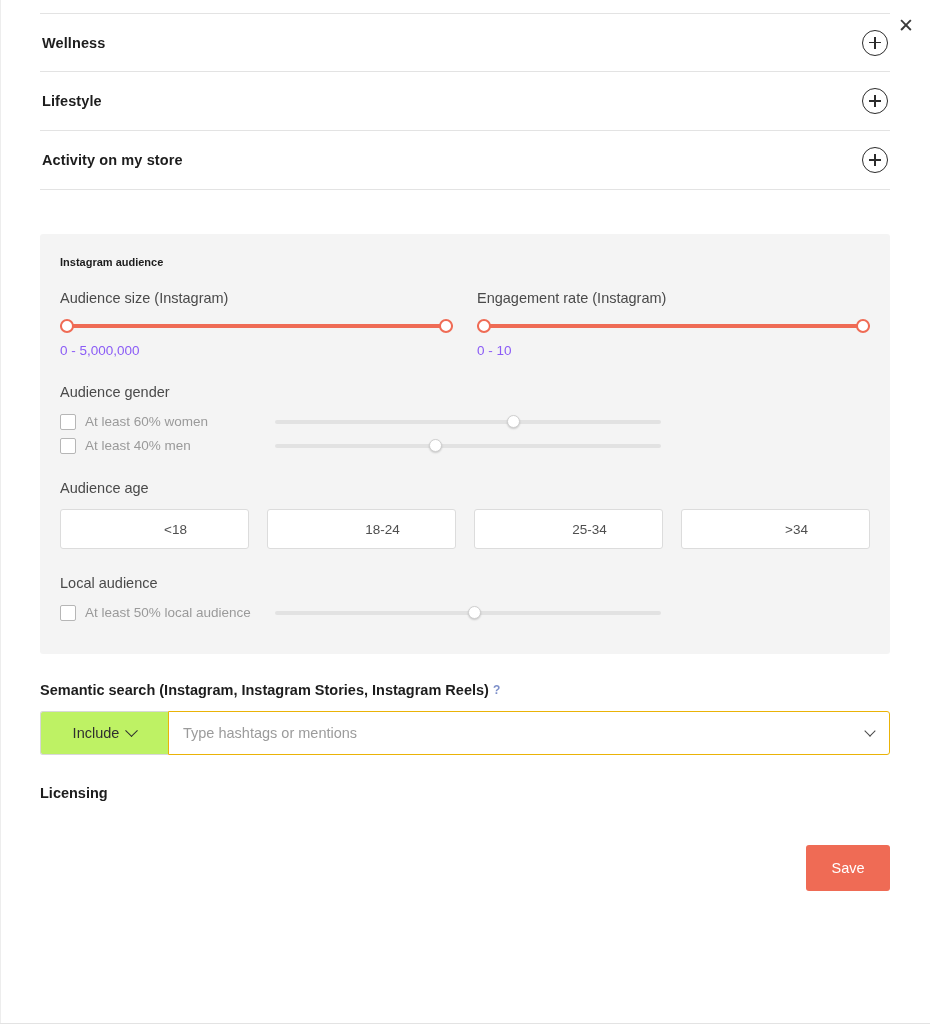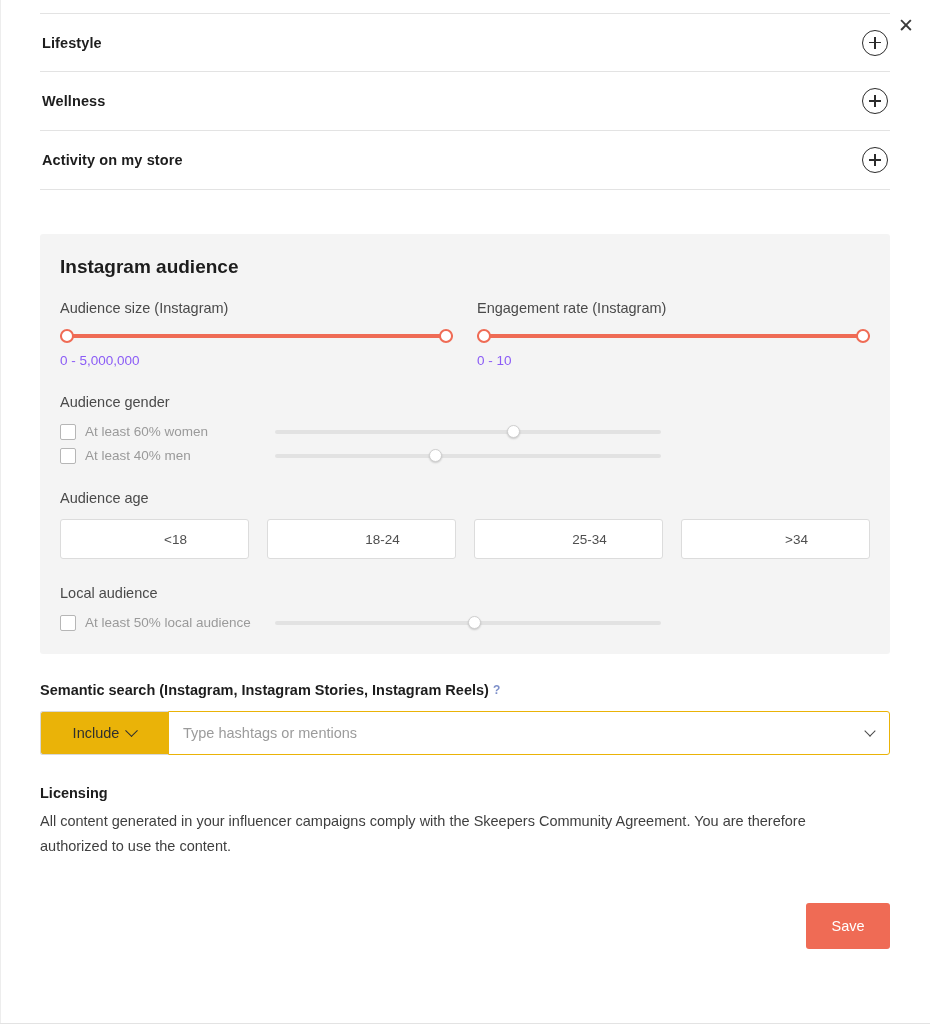--- a/index.html
+++ b/index.html
@@ -67,21 +67,21 @@
 
   
   .card {
     margin-top: 44px;
     background: #f4f4f4;
     border-radius: 3px;
     padding: 22px 20px 26px 20px;
     height: 420px;
   }
   .card-title {
-    font-size: 19px;
+    font-size: 11px;
     font-weight: bold;
     color: #1d1d1d;
     margin-bottom: 22px;
   }
   .two-col {
     display: flex;
     gap: 24px;
   }
   .col { flex: 1; }
   .field-label {
@@ -198,21 +198,21 @@
     width: 128px;
     border: 1px solid #d8d8d8;
     border-right: none;
     border-radius: 3px 0 0 3px;
     display: flex;
     align-items: center;
     justify-content: center;
     gap: 8px;
     font-size: 14.5px;
     color: #2f2f2f;
-    background: #eab308;
+    background: #bef264;
     cursor: pointer;
   }
   .chev {
     width: 9px; height: 9px;
     border-right: 1.6px solid #2f2f2f;
     border-bottom: 1.6px solid #2f2f2f;
     transform: rotate(45deg) translate(-2px,-2px);
   }
   .sem-input {
     flex: 1;
@@ -295,25 +295,25 @@
 </head>
 <body>
 
 <div class="panel">
   <div class="left-rule"></div>
 
   <div class="close-icon">✕</div>
 
   <div class="accordion">
     <div class="acc-row">
+      <span class="acc-label">Wellness</span>
+      <span class="plus-icon"></span>
+    </div>
+    <div class="acc-row">
       <span class="acc-label">Lifestyle</span>
-      <span class="plus-icon"></span>
-    </div>
-    <div class="acc-row">
-      <span class="acc-label">Wellness</span>
       <span class="plus-icon"></span>
     </div>
     <div class="acc-row">
       <span class="acc-label">Activity on my store</span>
       <span class="plus-icon"></span>
     </div>
   </div>
 
   <div class="card">
     <div class="card-title">Instagram audience</div>
@@ -394,20 +394,19 @@
       <span>Include</span>
       <span class="chev"></span>
     </div>
     <div class="sem-input">
       <input type="text" placeholder="Type hashtags or mentions" style="">
       <span class="chev-small"></span>
     </div>
   </div>
 
   <div class="lic-title">Licensing</div>
-  <div class="lic-text">All content generated in your influencer campaigns comply with the Skeepers Community Agreement. You are therefore authorized to use the content.</div>
 
   <div class="save-wrap">
     <button class="save-btn">Save</button>
   </div>
 
   <div class="bottom-rule"></div>
 </div>
 
 </body></html>

